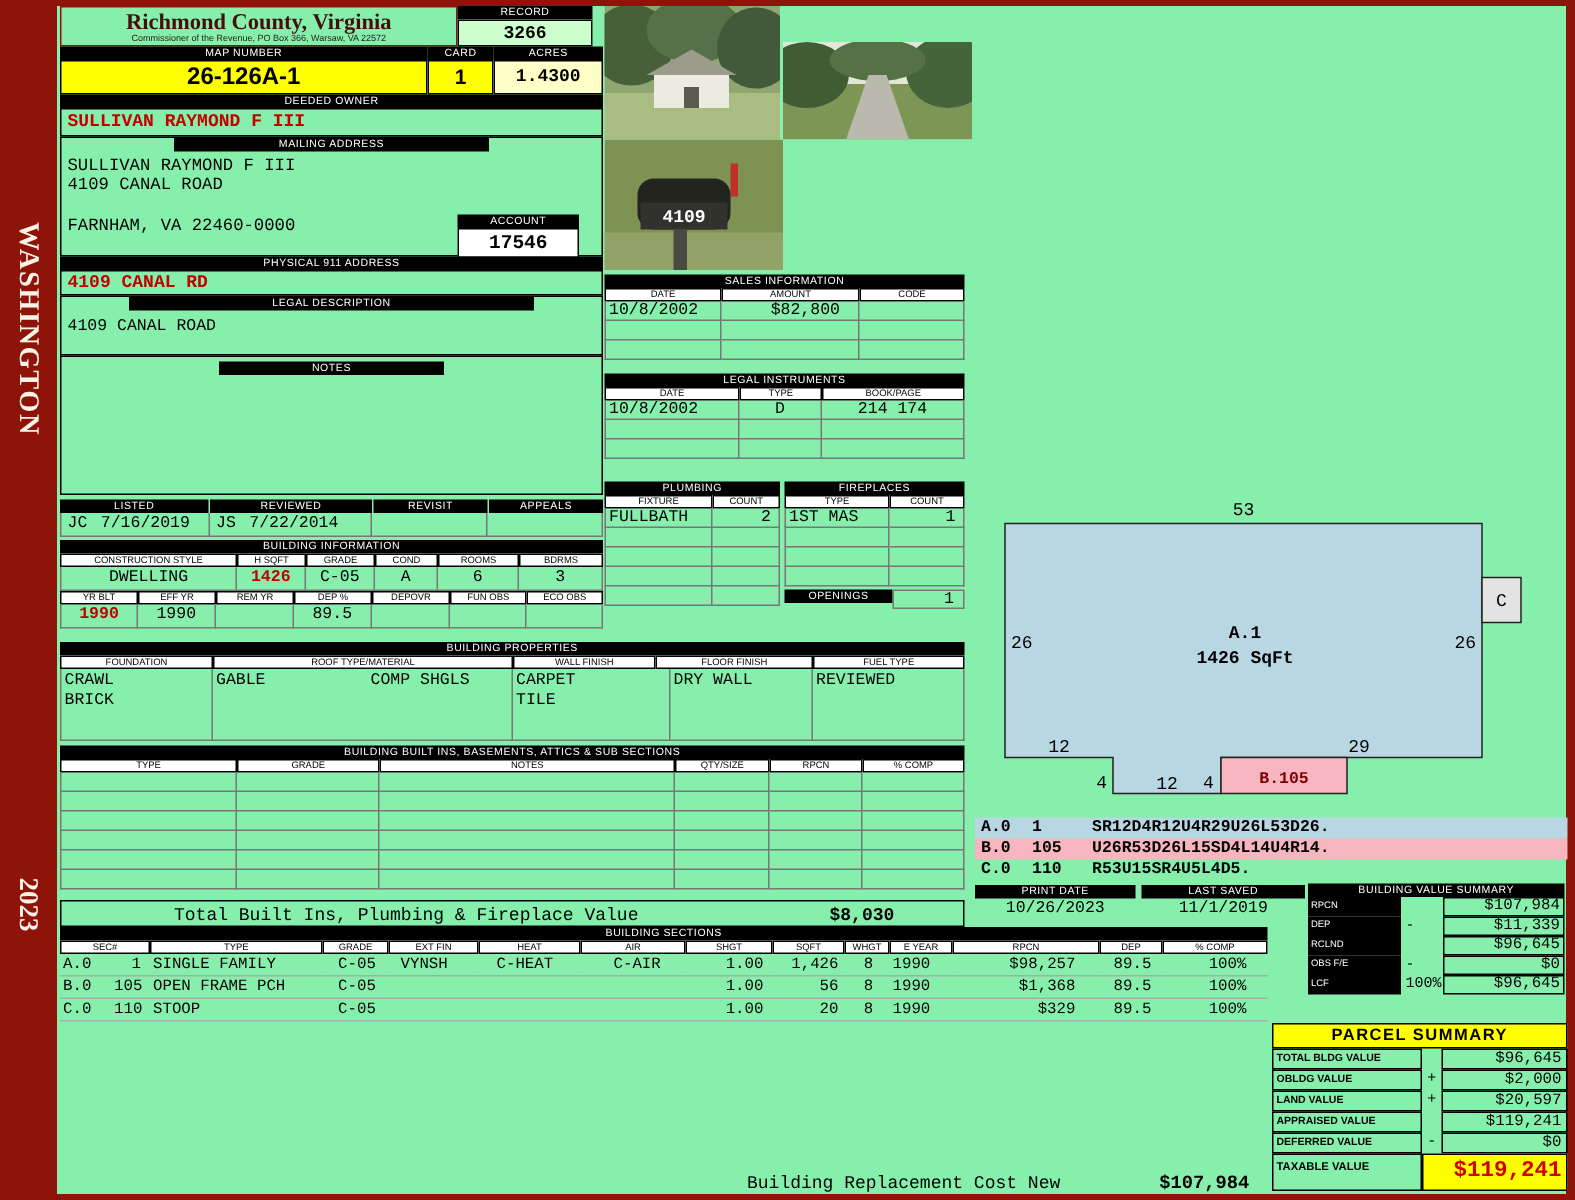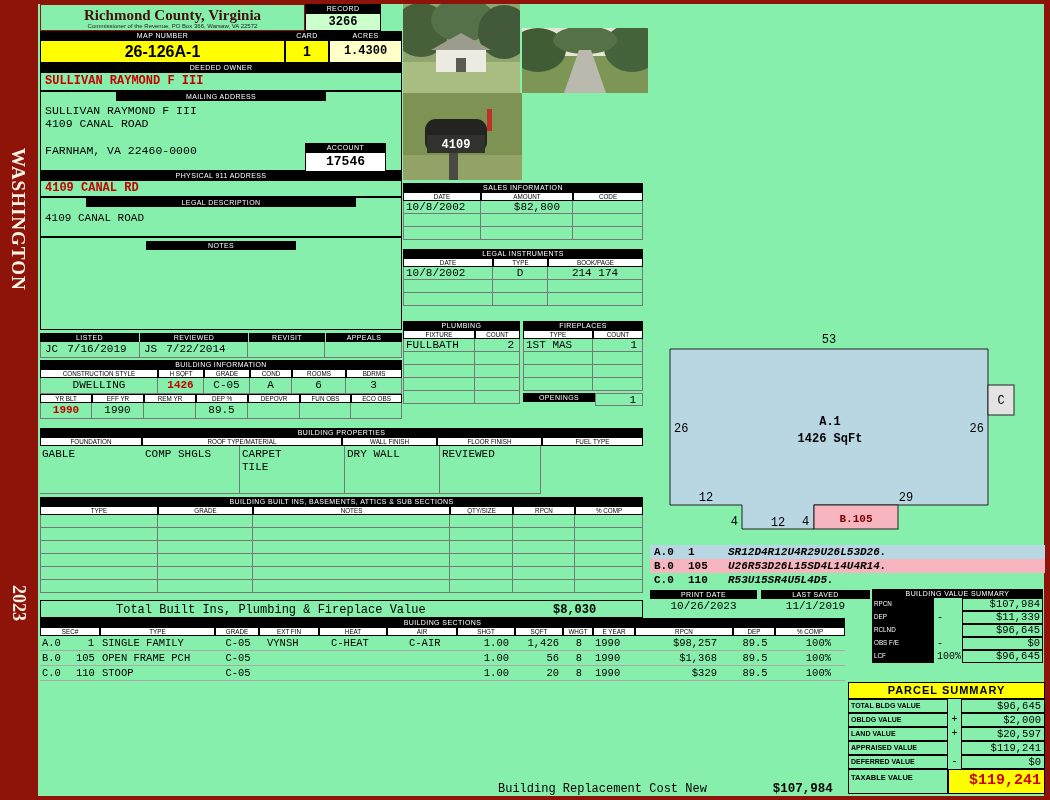--- a/index.html
+++ b/index.html
@@ -25,21 +25,21 @@
   .val-pyellow { background:#ffffc8; border:1px solid #000; height:23px; line-height:21px; text-align:center; }
   .boxed { border:1px solid #000; }
   .ownerval { border:1px solid #000; height:19px; line-height:17px; padding-left:4px; font-size:12px; }
   .physval { border:1px solid #000; height:17px; line-height:15px; padding-left:4px; font-size:12px; }
   .mline { position:absolute; font-size:11.5px; font-family:"Liberation Mono",monospace; white-space:nowrap; }
   svg .sk  { font-family:"Liberation Mono",monospace; font-size:12px; fill:#000; }
   svg .skb { font-family:"Liberation Mono",monospace; font-size:12px; font-weight:bold; fill:#000; }
   svg .skr { font-family:"Liberation Mono",monospace; font-size:11px; font-weight:bold; fill:#7d0000; }
   svg .mbx { font-family:"Liberation Mono",monospace; font-size:12px; font-weight:bold; fill:#fff; }
   .legrow { height:14px; display:flex; font-family:"Liberation Mono",monospace; font-size:11px; font-weight:bold; line-height:14px; white-space:nowrap; }
-  .leg-sec { width:38px; padding-left:4px; } .leg-num { width:40px; } .leg-code { flex:1;font-style:italic; }
+  .leg-sec { width:38px; padding-left:4px; } .leg-num { width:40px; } .leg-code { flex:1; }
   .vs-lab { width:62px; background:#000; color:#fff; font-size:6.3px; line-height:12px; padding-left:2px; text-align:left; height:13px; }
   .vs-sign { width:28px; font-family:"Liberation Mono",monospace; font-size:10px; line-height:13px; padding-left:3px; height:13px; }
   .vs-val { flex:1; border:1px solid #000; font-family:"Liberation Mono",monospace; font-size:10.5px; line-height:11px; text-align:right; padding-right:2px; height:13px; }
   .bs-cell { font-family:"Liberation Mono",monospace; font-size:10.5px; height:15px; line-height:14px; border-bottom:1px solid #aaa; white-space:nowrap; overflow:hidden; padding-left:2px; }
   .psum-h { background:#ffff00; border:1px solid #000; height:17px; line-height:15px; font-weight:bold; font-size:11px; text-align:center; letter-spacing:1px; }
   .ps-lab { width:100px; border:1px solid #000; font-size:7px; font-weight:bold; line-height:12px; padding-left:2px; height:14px; white-space:nowrap; overflow:hidden; }
   .ps-sign { width:13px; font-family:"Liberation Mono",monospace; font-size:10px; text-align:center; line-height:13px; height:14px; }
   .ps-val { flex:1; border:1px solid #000; font-family:"Liberation Mono",monospace; font-size:10.5px; text-align:right; padding-right:3px; line-height:12px; height:14px; }
   .ps-taxlab { width:100px; border:1px solid #000; font-size:7.5px; font-weight:bold; line-height:9px; padding:3px 0 0 2px; height:25px; }
   .ps-taxval { flex:1; border:1px solid #000; background:#ffff00; font-family:"Liberation Mono",monospace; font-weight:bold; font-size:15px; color:#d00000; text-align:right; padding-right:3px; line-height:22px; height:25px; }
@@ -52,21 +52,21 @@
   <div class="vtext abs" style="left:8px;top:585px;font-size:18px">2023</div>
 </div>
 
 <div class="cardc">
 
   <div class="abs county" style="left:2px;top:0;width:265px;height:27px">
     <div class="county-name">Richmond County, Virginia</div>
     <div class="county-sub">Commissioner of the Revenue, PO Box 366, Warsaw, VA 22572</div>
   </div>
 
-  <div class="abs" style="left:267px;top:0;width:76px;height:27px">
+  <div class="abs" style="left:267px;top:0;width:90px;height:27px">
     <div class="bar">RECORD</div>
     <div class="val-green mono b">3266</div>
   </div>
 
   <div class="abs" style="left:2px;top:27px;width:245px;height:32px">
     <div class="bar">MAP NUMBER</div>
     <div class="val-yellow b" style="font-size:16px">26-126A-1</div>
   </div>
   <div class="abs" style="left:247px;top:27px;width:44px;height:32px">
     <div class="bar">CARD</div>
@@ -303,20 +303,24 @@
   <div class="abs" style="left:2px;top:424px;width:603px">
     <div class="bar">BUILDING PROPERTIES</div>
     <div class="row">
       <div class="hcell" style="width:102px">FOUNDATION</div>
       <div class="hcell" style="width:200px">ROOF TYPE/MATERIAL</div>
       <div class="hcell" style="width:95px">WALL FINISH</div>
       <div class="hcell" style="width:105px">FLOOR FINISH</div>
       <div class="hcell" style="width:101px">FUEL TYPE</div>
     </div>
     <div class="row mono" style="font-size:11px;line-height:13px">
+      <div style="width:102px;border:1px solid #777;border-top:none;height:48px;padding:2px 0 0 2px">
+        <div>CRAWL</div>
+        <div>BRICK</div>
+      </div>
       <div style="width:200px;border:1px solid #777;border-top:none;border-left:none;height:48px;padding:2px 0 0 2px">
         <span>GABLE</span><span style="margin-left:70px">COMP SHGLS</span>
       </div>
       <div style="width:105px;border:1px solid #777;border-top:none;border-left:none;height:48px;padding:2px 0 0 2px">
         <div>CARPET</div>
         <div>TILE</div>
       </div>
       <div style="width:95px;border:1px solid #777;border-top:none;border-left:none;height:48px;padding:2px 0 0 2px">
         <span>DRY WALL</span>
       </div>

